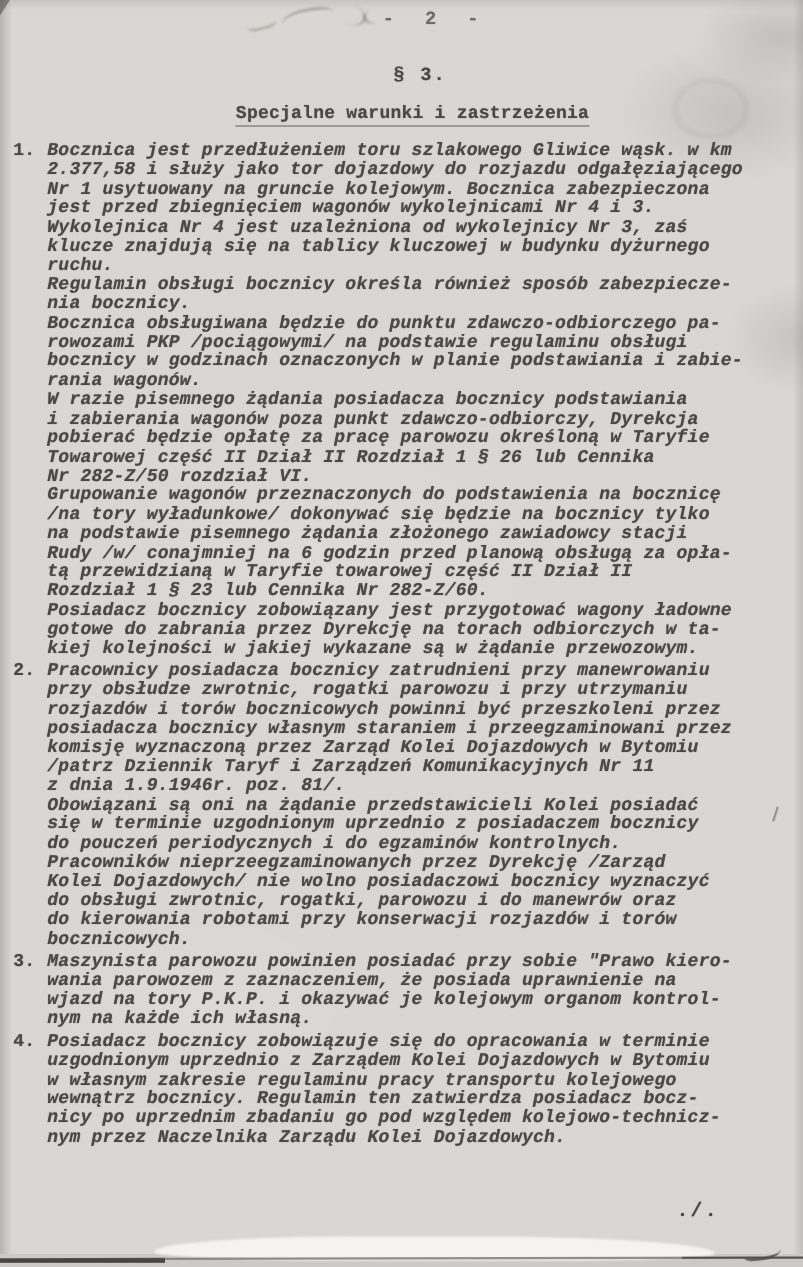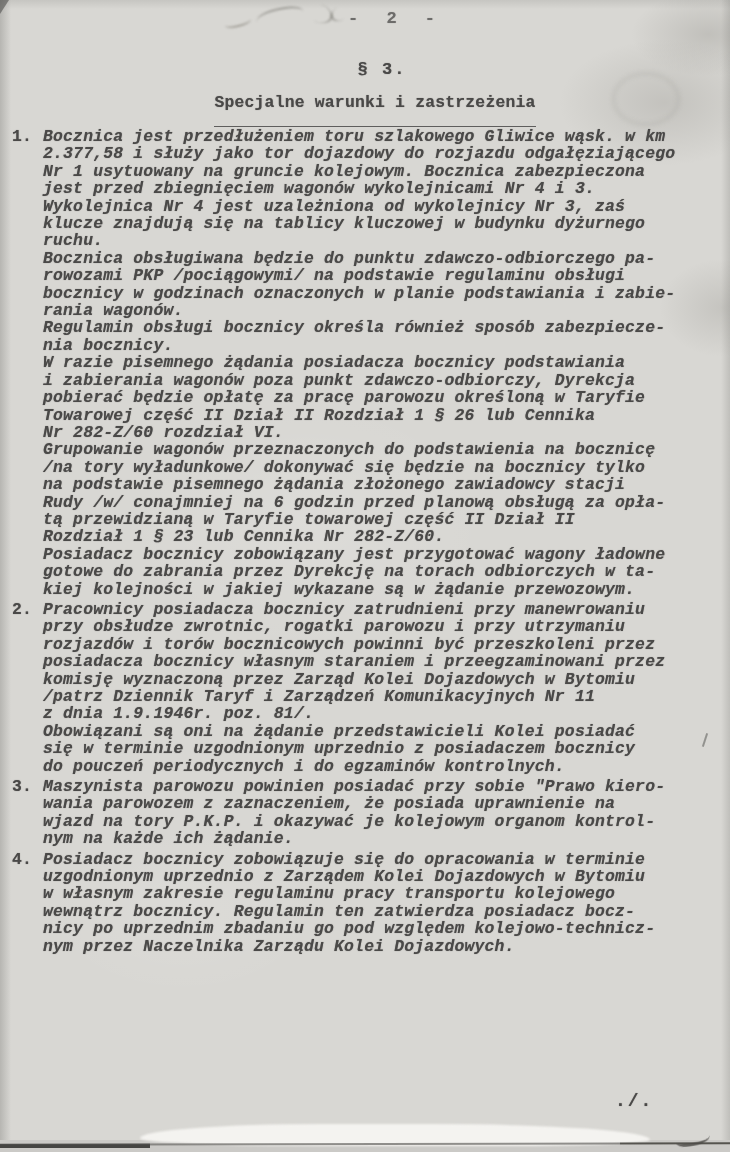--- a/index.html
+++ b/index.html
@@ -58,21 +58,21 @@
   .heading {
     position: absolute;
     left: 0; right: 0; top: 93px;
     padding-left: 20px;
     text-align: center;
     font-size: 16.4px;
   }
   .heading span {
     display: inline-block;
     border-bottom: 1.6px solid rgba(74,73,72,.85);
-    padding-bottom: 14px;
+    padding-bottom: 2px;
   }
   .content {
     position: absolute;
     left: 12px; top: 128px;
     width: 706px;
     font-size: 16.4px;
     line-height: 17.4px;
   }
   .item { display: flex; align-items: flex-start; }
   .item + .item { margin-top: 3px; }
@@ -183,31 +183,31 @@
       <div class="item">
         <div class="num">1.</div>
         <div class="body">
           <div class="para">Bocznica jest przedłużeniem toru szlakowego Gliwice wąsk. w km
 2.377,58 i służy jako tor dojazdowy do rozjazdu odgałęziającego
 Nr 1 usytuowany na gruncie kolejowym. Bocznica zabezpieczona
 jest przed zbiegnięciem wagonów wykolejnicami Nr 4 i 3.
 Wykolejnica Nr 4 jest uzależniona od wykolejnicy Nr 3, zaś
 klucze znajdują się na tablicy kluczowej w budynku dyżurnego
 ruchu.</div>
+          <div class="para">Regulamin obsługi bocznicy określa również sposób zabezpiecze-
+nia bocznicy.</div>
           <div class="para">Bocznica obsługiwana będzie do punktu zdawczo-odbiorczego pa-
 rowozami PKP /pociągowymi/ na podstawie regulaminu obsługi
 bocznicy w godzinach oznaczonych w planie podstawiania i zabie-
 rania wagonów.</div>
-          <div class="para">Regulamin obsługi bocznicy określa również sposób zabezpiecze-
-nia bocznicy.</div>
           <div class="para">W razie pisemnego żądania posiadacza bocznicy podstawiania
 i zabierania wagonów poza punkt zdawczo-odbiorczy, Dyrekcja
 pobierać będzie opłatę za pracę parowozu określoną w Taryfie
 Towarowej część II Dział II Rozdział 1 § 26 lub Cennika
-Nr 282-Z/60 rozdział VI.</div>
+Nr 282-Z/50 rozdział VI.</div>
           <div class="para">Grupowanie wagonów przeznaczonych do podstawienia na bocznicę
 /na tory wyładunkowe/ dokonywać się będzie na bocznicy tylko
 na podstawie pisemnego żądania złożonego zawiadowcy stacji
 Rudy /w/ conajmniej na 6 godzin przed planową obsługą za opła-
 tą przewidzianą w Taryfie towarowej część II Dział II
 Rozdział 1 § 23 lub Cennika Nr 282-Z/60.</div>
           <div class="para">Posiadacz bocznicy zobowiązany jest przygotować wagony ładowne
 gotowe do zabrania przez Dyrekcję na torach odbiorczych w ta-
 kiej kolejności w jakiej wykazane są w żądanie przewozowym.</div>
         </div>
@@ -219,30 +219,35 @@
           <div class="para">Pracownicy posiadacza bocznicy zatrudnieni przy manewrowaniu
 przy obsłudze zwrotnic, rogatki parowozu i przy utrzymaniu
 rozjazdów i torów bocznicowych powinni być przeszkoleni przez
 posiadacza bocznicy własnym staraniem i przeegzaminowani przez
 komisję wyznaczoną przez Zarząd Kolei Dojazdowych w Bytomiu
 /patrz Dziennik Taryf i Zarządzeń Komunikacyjnych Nr 11
 z dnia 1.9.1946r. poz. 81/.</div>
           <div class="para">Obowiązani są oni na żądanie przedstawicieli Kolei posiadać
 się w terminie uzgodnionym uprzednio z posiadaczem bocznicy
 do pouczeń periodycznych i do egzaminów kontrolnych.</div>
+          <div class="para">Pracowników nieprzeegzaminowanych przez Dyrekcję /Zarząd
+Kolei Dojazdowych/ nie wolno posiadaczowi bocznicy wyznaczyć
+do obsługi zwrotnic, rogatki, parowozu i do manewrów oraz
+do kierowania robotami przy konserwacji rozjazdów i torów
+bocznicowych.</div>
         </div>
       </div>
 
       <div class="item">
         <div class="num">3.</div>
         <div class="body">
           <div class="para">Maszynista parowozu powinien posiadać przy sobie "Prawo kiero-
 wania parowozem z zaznaczeniem, że posiada uprawnienie na
 wjazd na tory P.K.P. i okazywać je kolejowym organom kontrol-
-nym na każde ich żądanie.</div>
+nym na każde ich własną.</div>
         </div>
       </div>
 
       <div class="item">
         <div class="num">4.</div>
         <div class="body">
           <div class="para">Posiadacz bocznicy zobowiązuje się do opracowania w terminie
 uzgodnionym uprzednio z Zarządem Kolei Dojazdowych w Bytomiu
 w własnym zakresie regulaminu pracy transportu kolejowego
 wewnątrz bocznicy. Regulamin ten zatwierdza posiadacz bocz-

